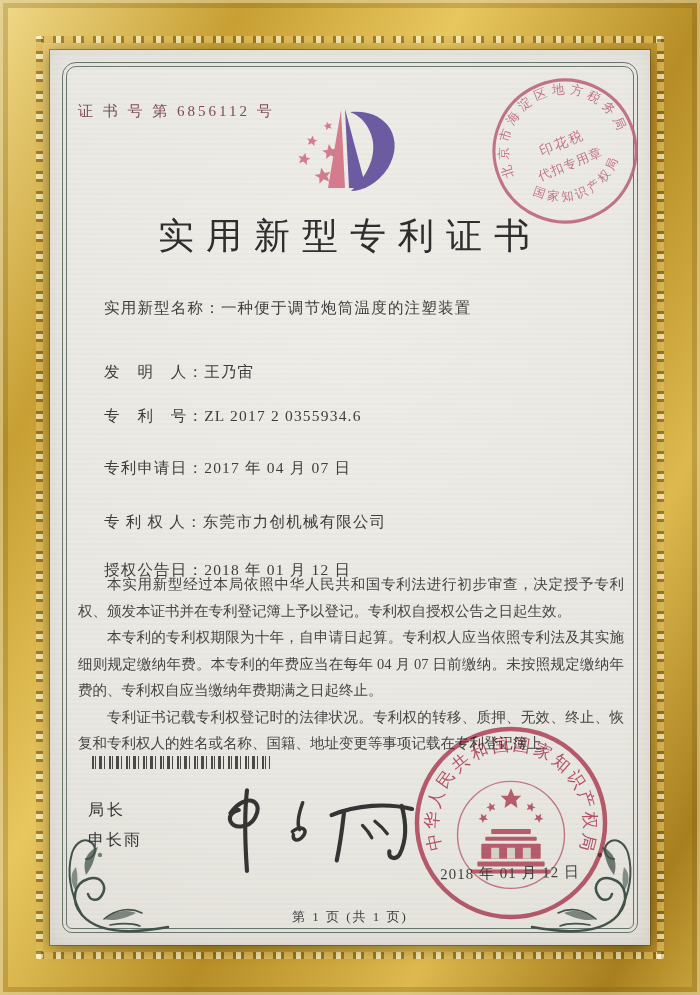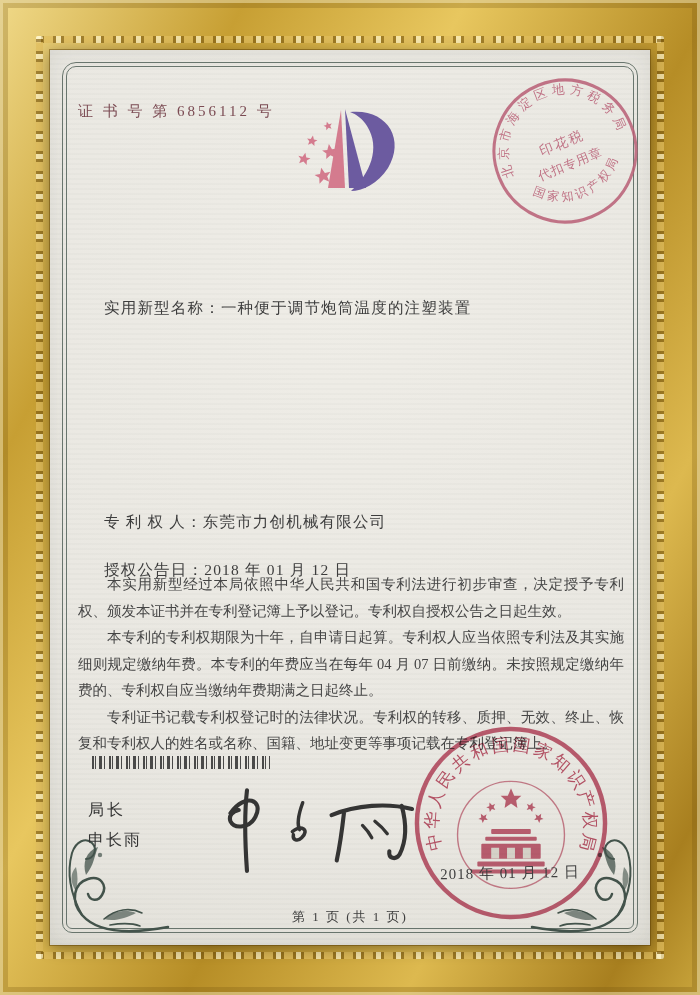--- a/index.html
+++ b/index.html
@@ -108,23 +108,33 @@
     <text font-size="12.5" fill="#b95f76" letter-spacing="4.5" font-family="'Liberation Serif','DejaVu Serif',serif">
       <textPath href="#taxTopArc" startOffset="10">北京市海淀区地方税务局</textPath>
     </text>
     <text font-size="12" fill="#b95f76" letter-spacing="3" font-family="'Liberation Serif','DejaVu Serif',serif">
       <textPath href="#taxBotArc" startOffset="4">国家知识产权局</textPath>
     </text>
     <text x="78" y="74" text-anchor="middle" font-size="13.5" letter-spacing="2" fill="#b95f76">印花税</text>
     <text x="78" y="96" text-anchor="middle" font-size="12.5" letter-spacing="1" fill="#b95f76">代扣专用章</text>
   </svg>
 
+  <div class="title">实用新型专利证书</div>
 
   <div class="field f0">
     <span>实用新型名称：</span><span>一种便于调节炮筒温度的注塑装置</span>
+  </div>
+  <div class="field f1">
+    <span>发　明　人：</span><span>王乃宙</span>
+  </div>
+  <div class="field f2">
+    <span>专　利　号：</span><span>ZL 2017 2 0355934.6</span>
+  </div>
+  <div class="field f3">
+    <span>专利申请日：</span><span>2017 年 04 月 07 日</span>
   </div>
   <div class="field f4">
     <span>专 利 权 人：</span><span>东莞市力创机械有限公司</span>
   </div>
   <div class="field f5">
     <span>授权公告日：</span><span>2018 年 01 月 12 日</span>
   </div>
 
   <div class="body-text">
     <p>本实用新型经过本局依照中华人民共和国专利法进行初步审查，决定授予专利权、颁发本证书并在专利登记簿上予以登记。专利权自授权公告之日起生效。</p>

